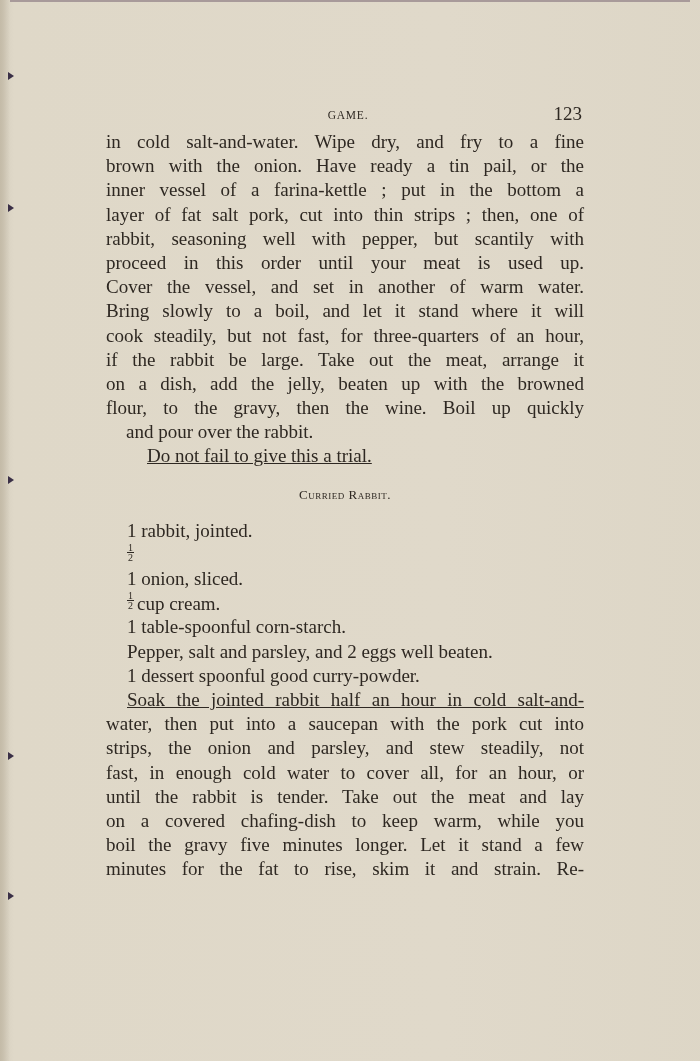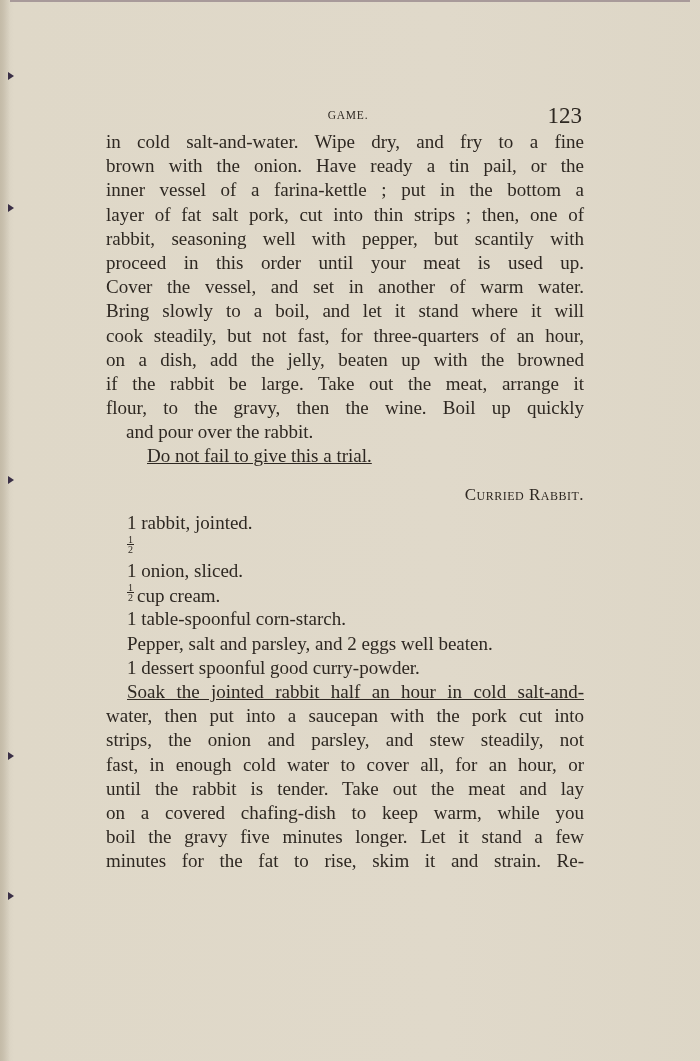--- a/index.html
+++ b/index.html
@@ -64,21 +64,21 @@
       top: 6px;
       text-align: center;
       font-size: 11.5px;
       letter-spacing: 0.8px;
       padding-left: 4px;
     }
     .page-number {
       position: absolute;
       right: 4px;
       top: 0;
-      font-size: 23px;
+      font-size: 19px;
     }
     .body {
       position: absolute;
       left: 106px;
       top: 130px;
       width: 478px;
       font-size: 19px;
       line-height: 24.2px;
     }
     .line {
@@ -91,26 +91,26 @@
     .line.last {
       text-align-last: left;
       margin-left: 20px;
     }
     .indent {
       padding-left: 21px;
       text-decoration: underline;
     }
     .heading {
       display: block;
-      text-align: right;
+      text-align: center;
       font-variant: small-caps;
-      font-size: 17px;
+      font-size: 13px;
       letter-spacing: 0.5px;
       margin-top: 14px;
-      margin-bottom: 4px;
+      margin-bottom: 12px;
       height: 24px;
     }
     .ingredient {
       display: block;
       padding-left: 21px;
       white-space: nowrap;
       height: 24.2px;
     }
     .frac {
       display: inline-block;
@@ -150,22 +150,22 @@
     <div>
       <span class="line">in cold salt-and-water.  Wipe dry, and fry to a fine</span>
       <span class="line">brown with the onion.  Have ready a tin pail, or the</span>
       <span class="line">inner vessel of a farina-kettle ; put in the bottom a</span>
       <span class="line">layer of fat salt pork, cut into thin strips ; then, one of</span>
       <span class="line">rabbit, seasoning well with pepper, but scantily with</span>
       <span class="line">proceed in this order until your meat is used up.</span>
       <span class="line">Cover the vessel, and set in another of warm water.</span>
       <span class="line">Bring slowly to a boil, and let it stand where it will</span>
       <span class="line">cook steadily, but not fast, for three-quarters of an hour,</span>
+      <span class="line">if the rabbit be large.  Take out the meat, arrange it</span>
       <span class="line">on a dish, add the jelly, beaten up with the browned</span>
-      <span class="line">if the rabbit be large.  Take out the meat, arrange it</span>
       <span class="line">flour, to the gravy, then the wine.  Boil up quickly</span>
       <span class="line last">and pour over the rabbit.</span>
     </div>
     <span class="line last indent">Do not fail to give this a trial.</span>
 
     <span class="heading">Curried Rabbit.</span>
 
     <div>
       <span class="ingredient"><span>1</span> <span>rabbit, jointed.</span></span>
       <span class="ingredient"><span class="frac"><span>1</span><span class="bar"></span><span>2</span></span></span>

